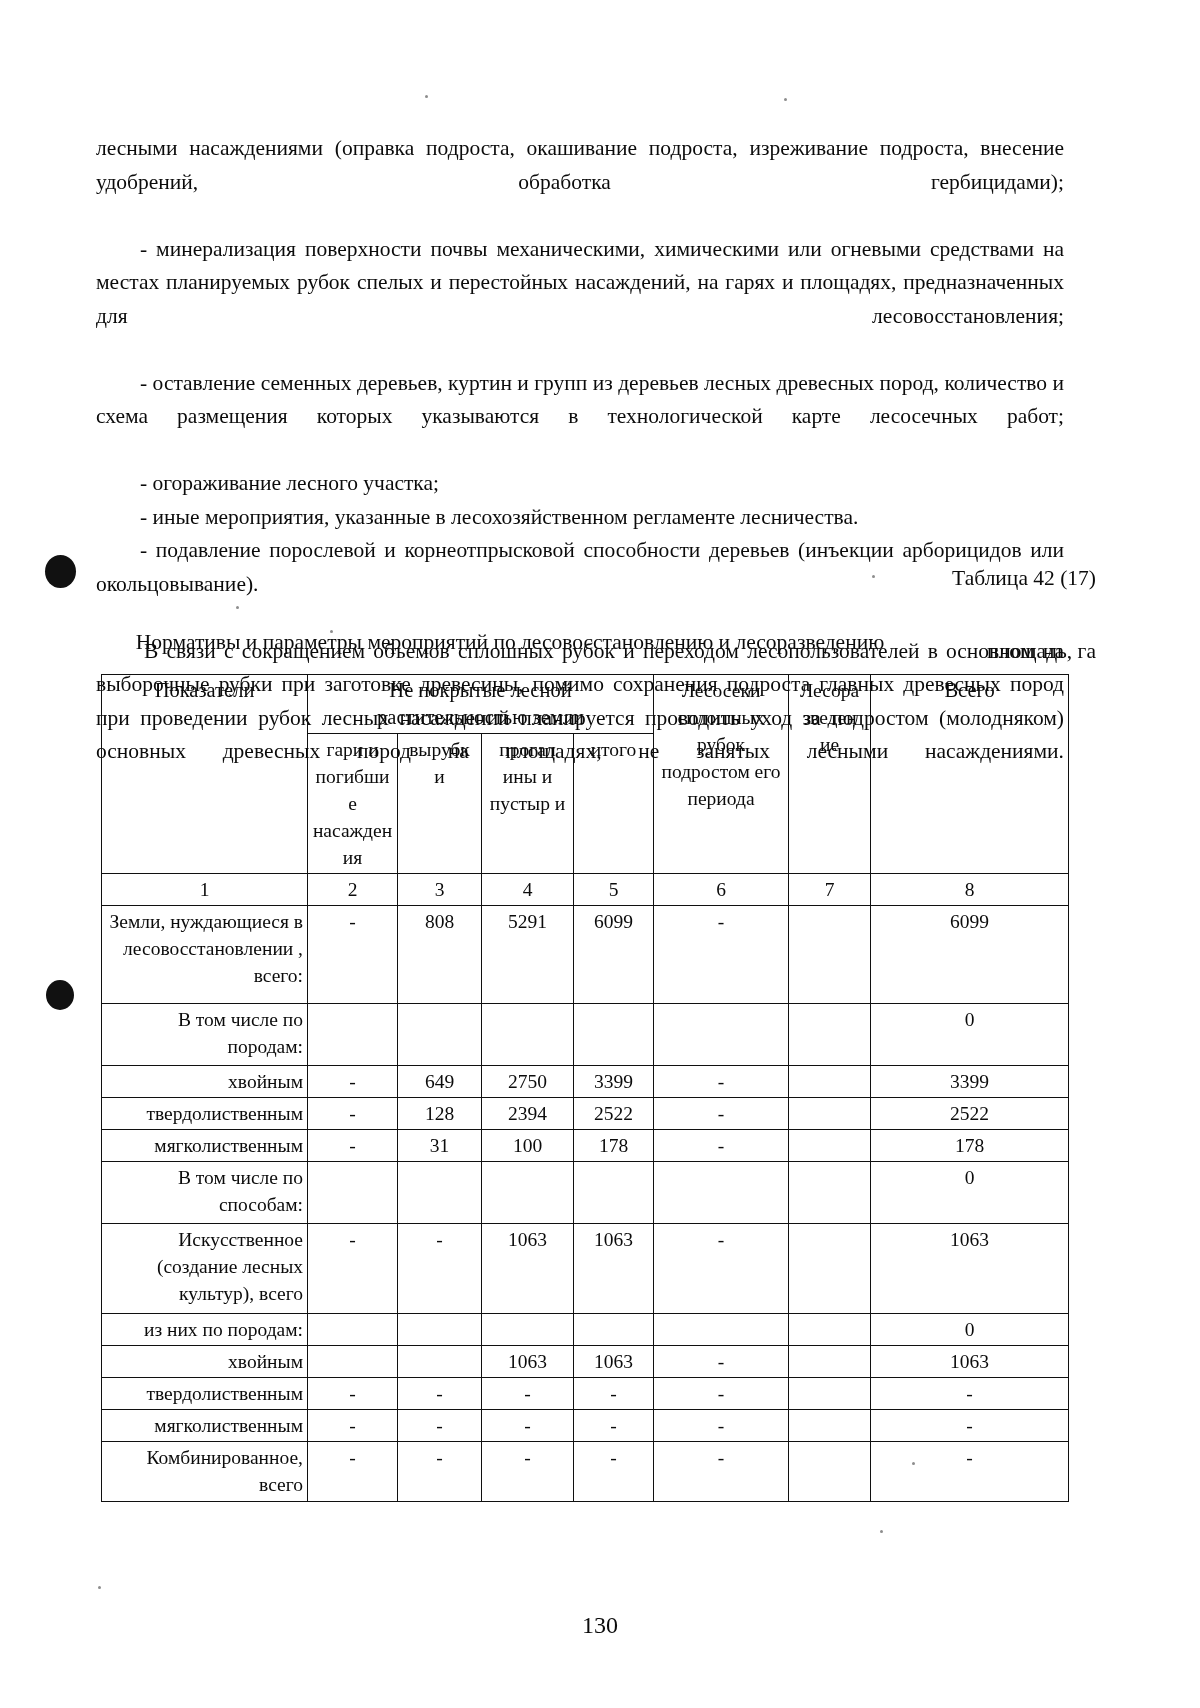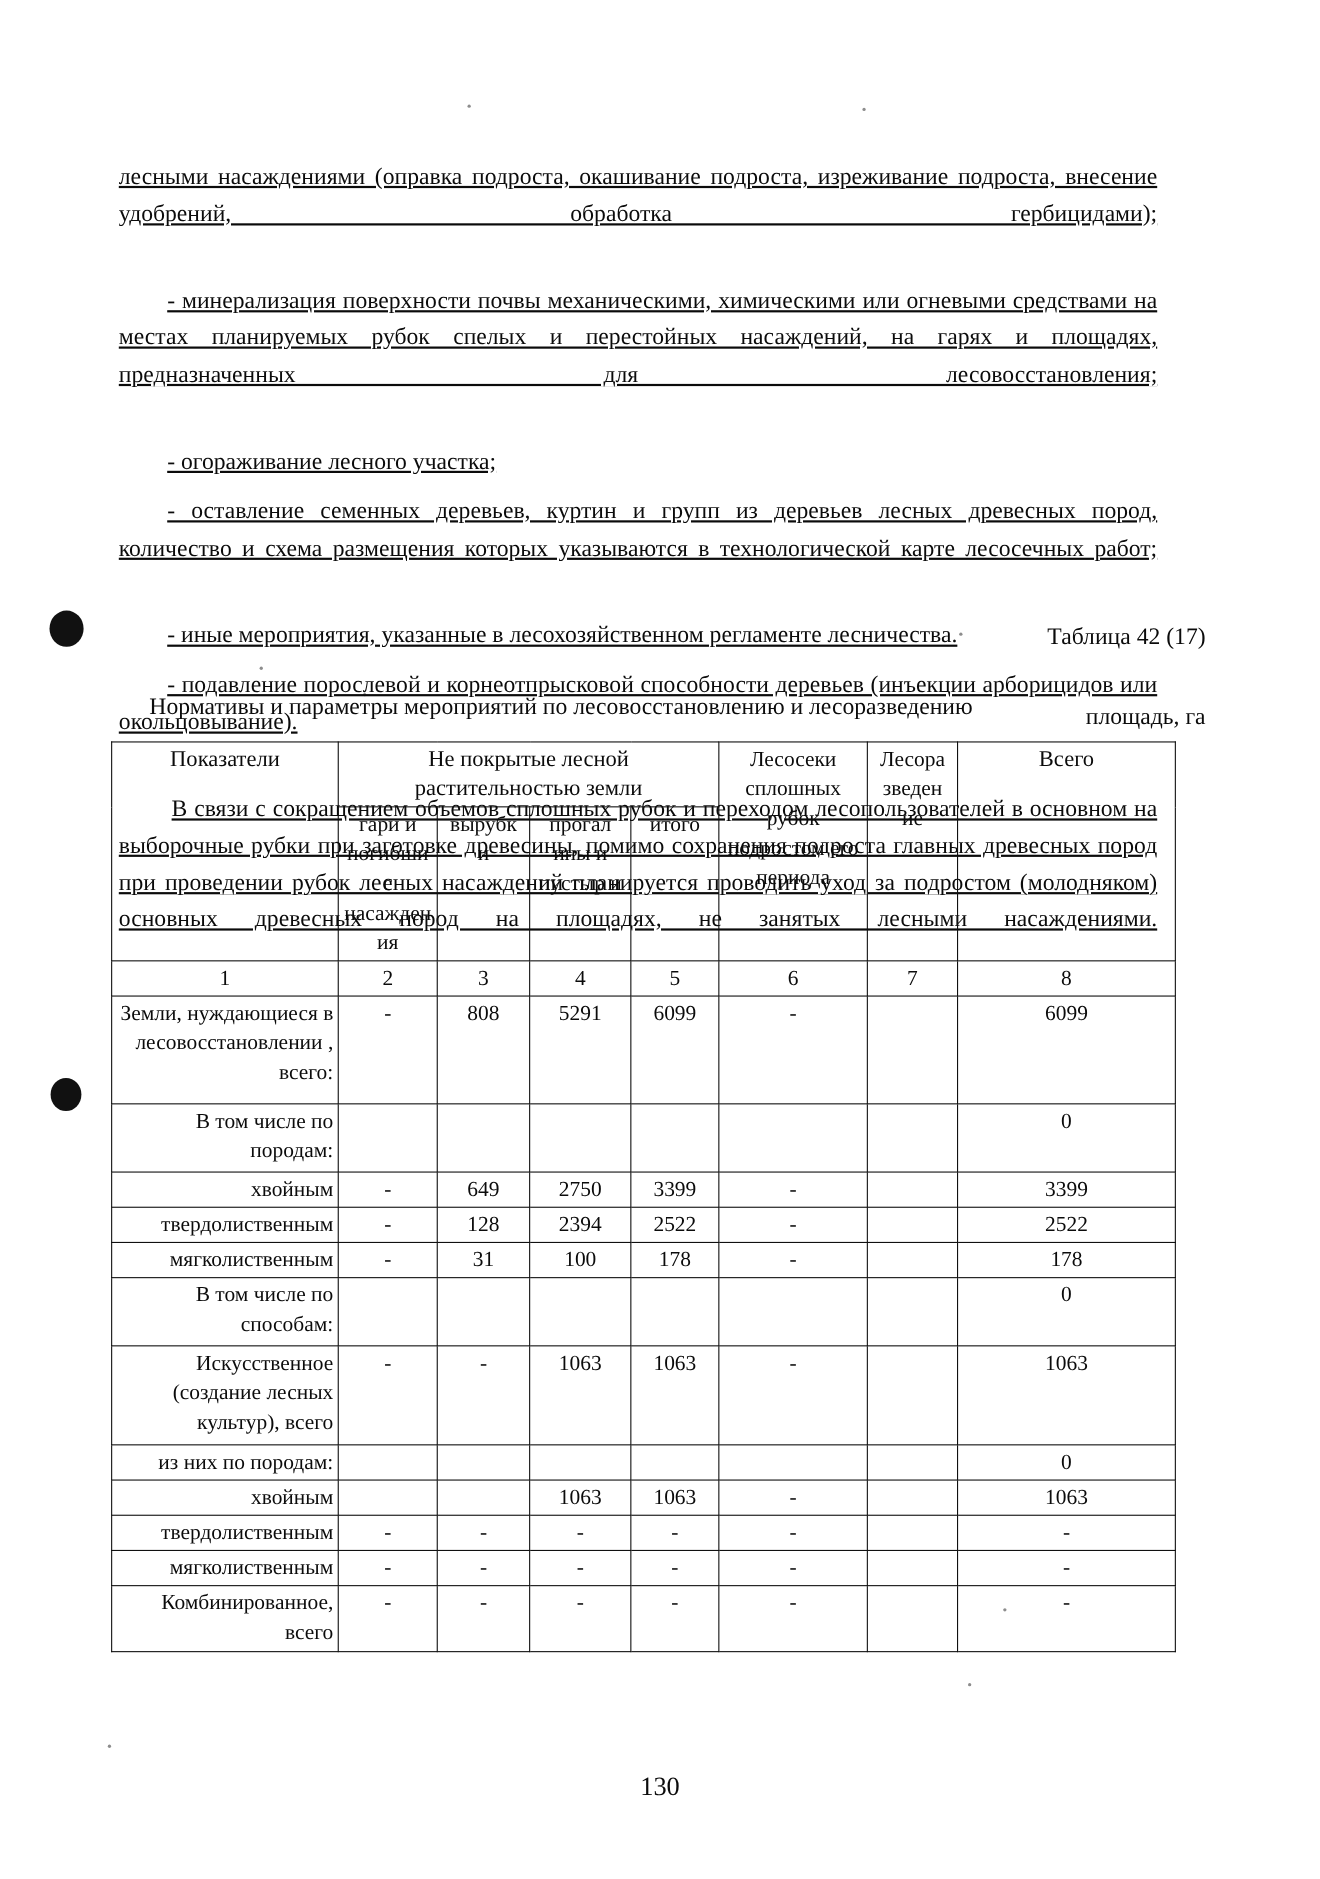--- a/index.html
+++ b/index.html
@@ -28,24 +28,23 @@
     position: absolute;
     left: 96px;
     top: 132px;
     width: 968px;
     font-size: 21.5px;
     line-height: 33.5px;
     text-align: justify;
     text-justify: inter-word;
   }
   .body-text p {
-    margin: 12px;
+    margin: 0;
     text-align: justify;
     text-indent: 0;
-    text-decoration: underline;
   }
   .body-text p.indent {
     text-indent: 44px;
   }
   .body-text p.indent-big {
     text-indent: 48px;
   }
   
   .body-text p::after {
     content: "";
@@ -148,22 +147,22 @@
   <div class="speck" style="left:236px; top:606px;"></div>
   <div class="speck" style="left:330px; top:630px;"></div>
   <div class="speck" style="left:872px; top:575px;"></div>
   <div class="speck" style="left:912px; top:1462px;"></div>
   <div class="speck" style="left:880px; top:1530px;"></div>
   <div class="speck" style="left:98px; top:1586px;"></div>
 
   <div class="body-text">
     <p>лесными насаждениями (оправка подроста, окашивание подроста, изреживание подроста, внесение удобрений, обработка гербицидами);</p>
     <p class="indent">- минерализация поверхности почвы механическими, химическими или огневыми средствами на местах планируемых рубок спелых и перестойных насаждений, на гарях и площадях, предназначенных для лесовосстановления;</p>
+    <p class="indent">- оставление семенных деревьев, куртин и групп из деревьев лесных древесных пород, количество и схема размещения которых указываются в технологической карте лесосечных работ;</p>
     <p class="indent nostretch">- огораживание лесного участка;</p>
-    <p class="indent">- оставление семенных деревьев, куртин и групп из деревьев лесных древесных пород, количество и схема размещения которых указываются в технологической карте лесосечных работ;</p>
     <p class="indent nostretch">- иные мероприятия, указанные в лесохозяйственном регламенте лесничества.</p>
     <p class="indent">- подавление порослевой и корнеотпрысковой способности деревьев (инъекции арборицидов или окольцовывание).</p>
     <p class="indent-big">В связи с сокращением объемов сплошных рубок и переходом лесопользователей в основном на выборочные рубки при заготовке древесины, помимо сохранения подроста главных древесных пород при проведении рубок лесных насаждений планируется проводить уход за подростом (молодняком) основных древесных пород на площадях, не занятых лесными насаждениями.</p>
   </div>
 
   <div class="tbl-number">Таблица 42 (17)</div>
   <div class="tbl-title">Нормативы и параметры мероприятий по лесовосстановлению и лесоразведению</div>
   <div class="tbl-units">площадь, га</div>
 
   <div class="tbl-wrap">

